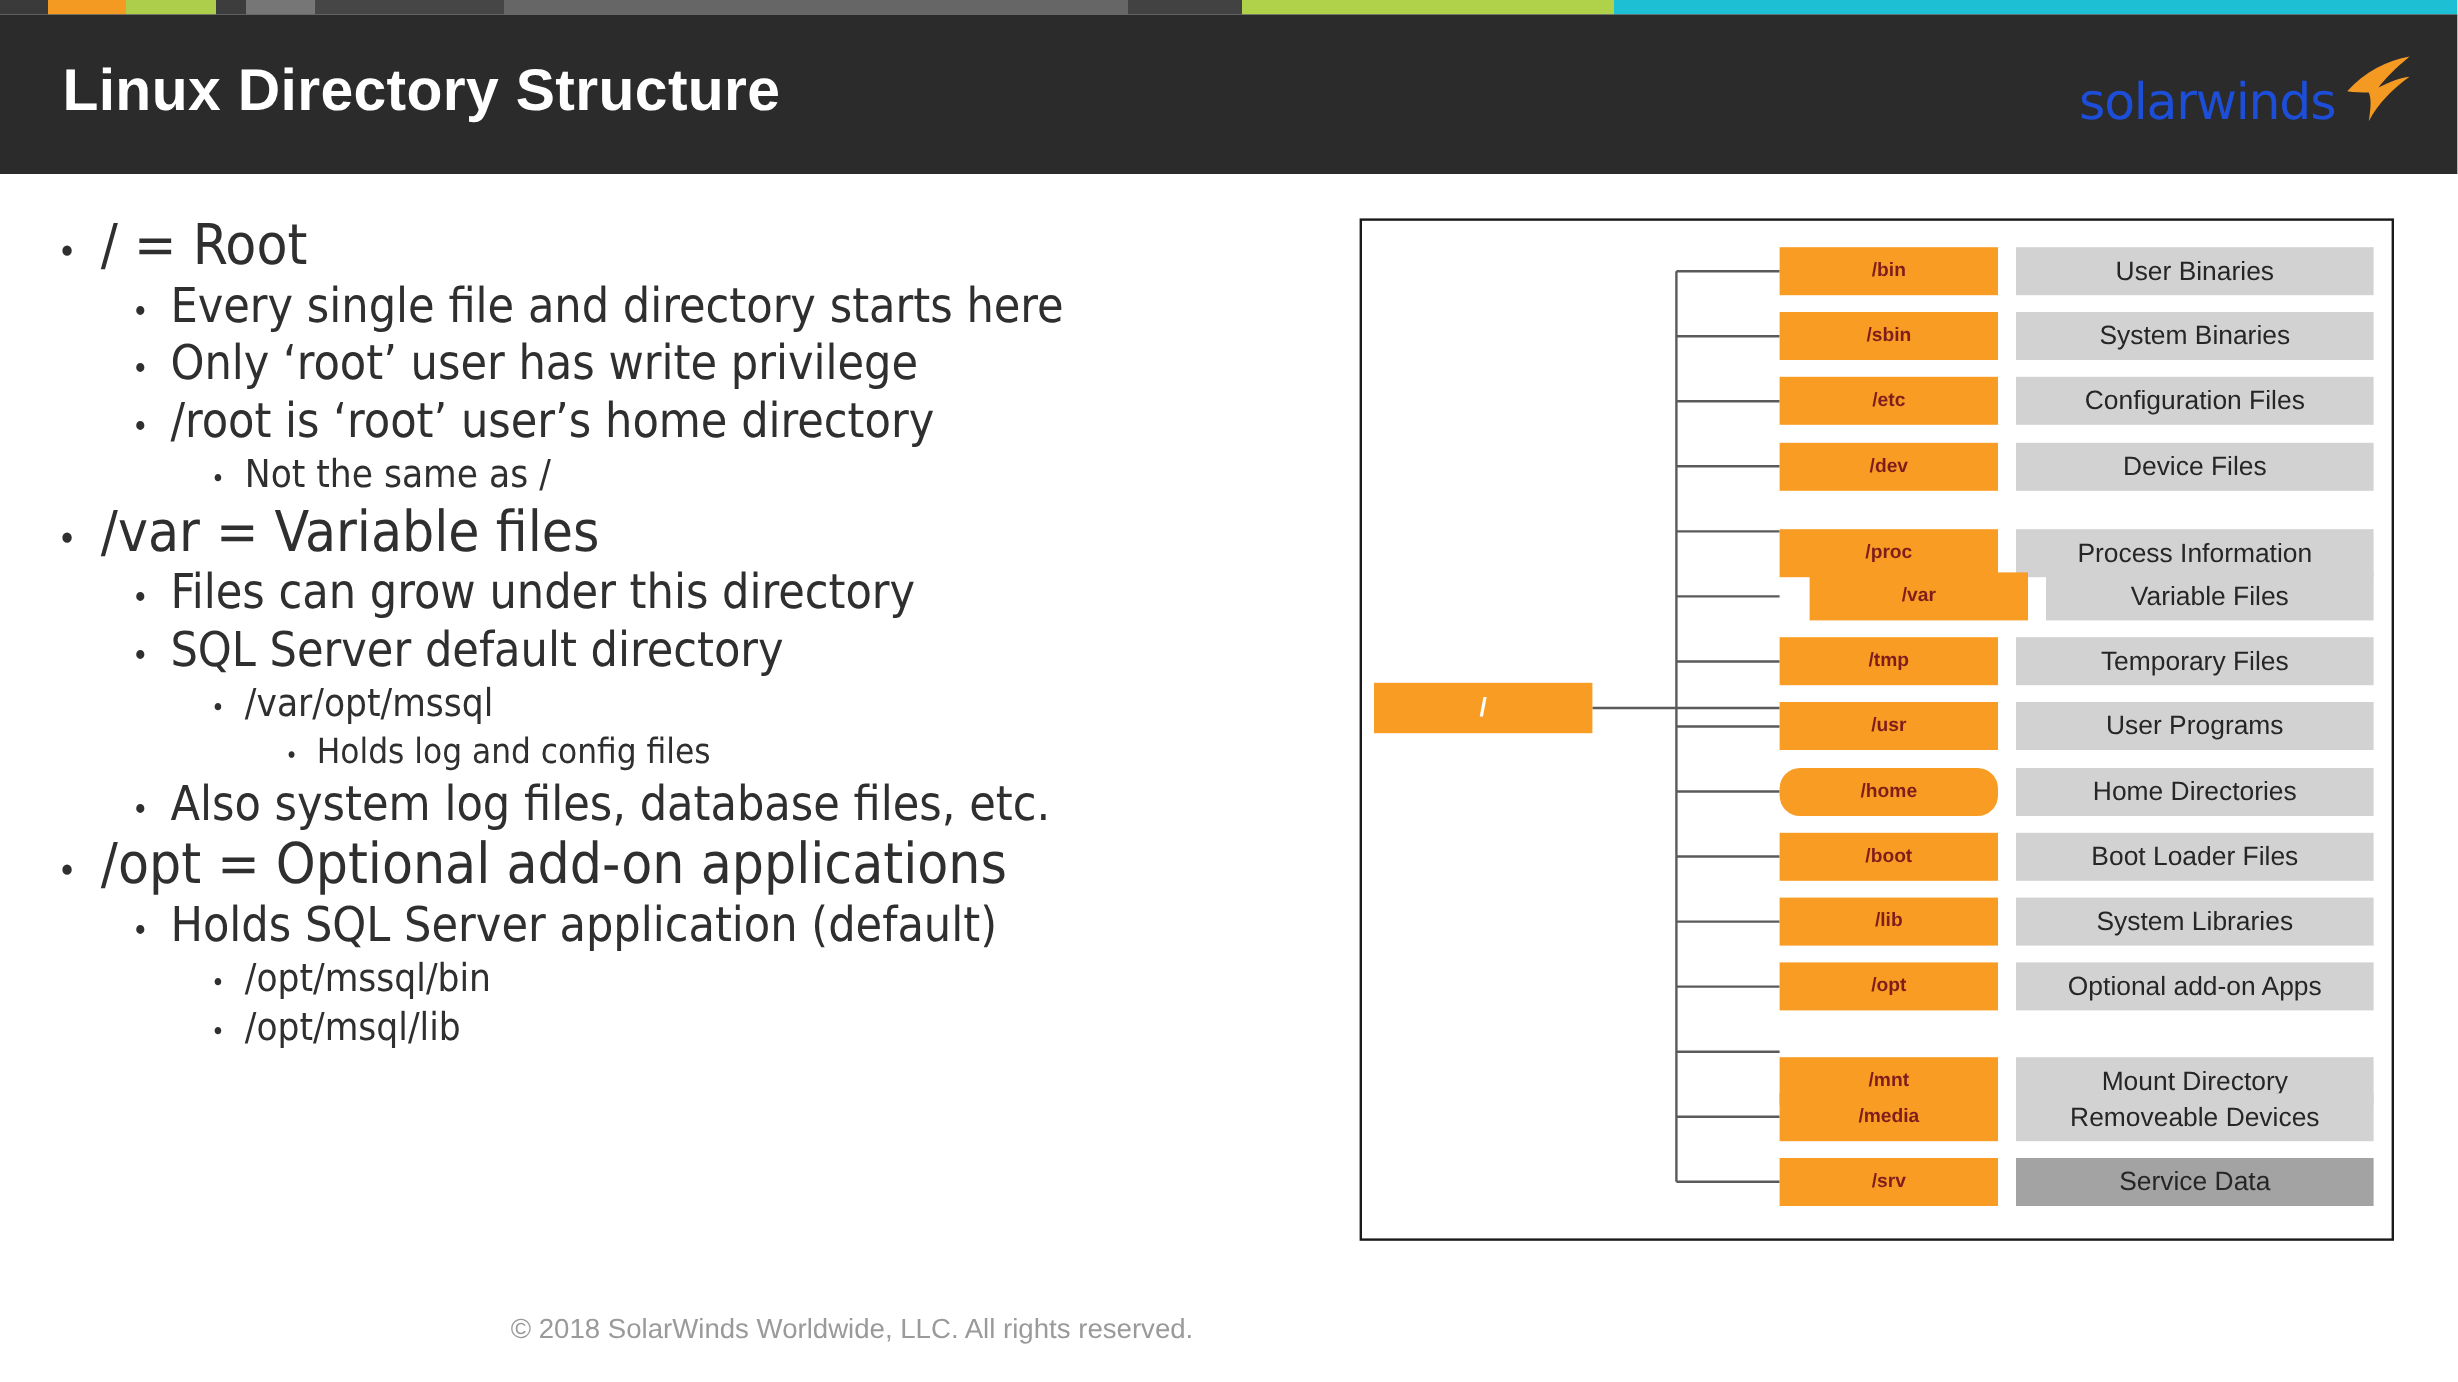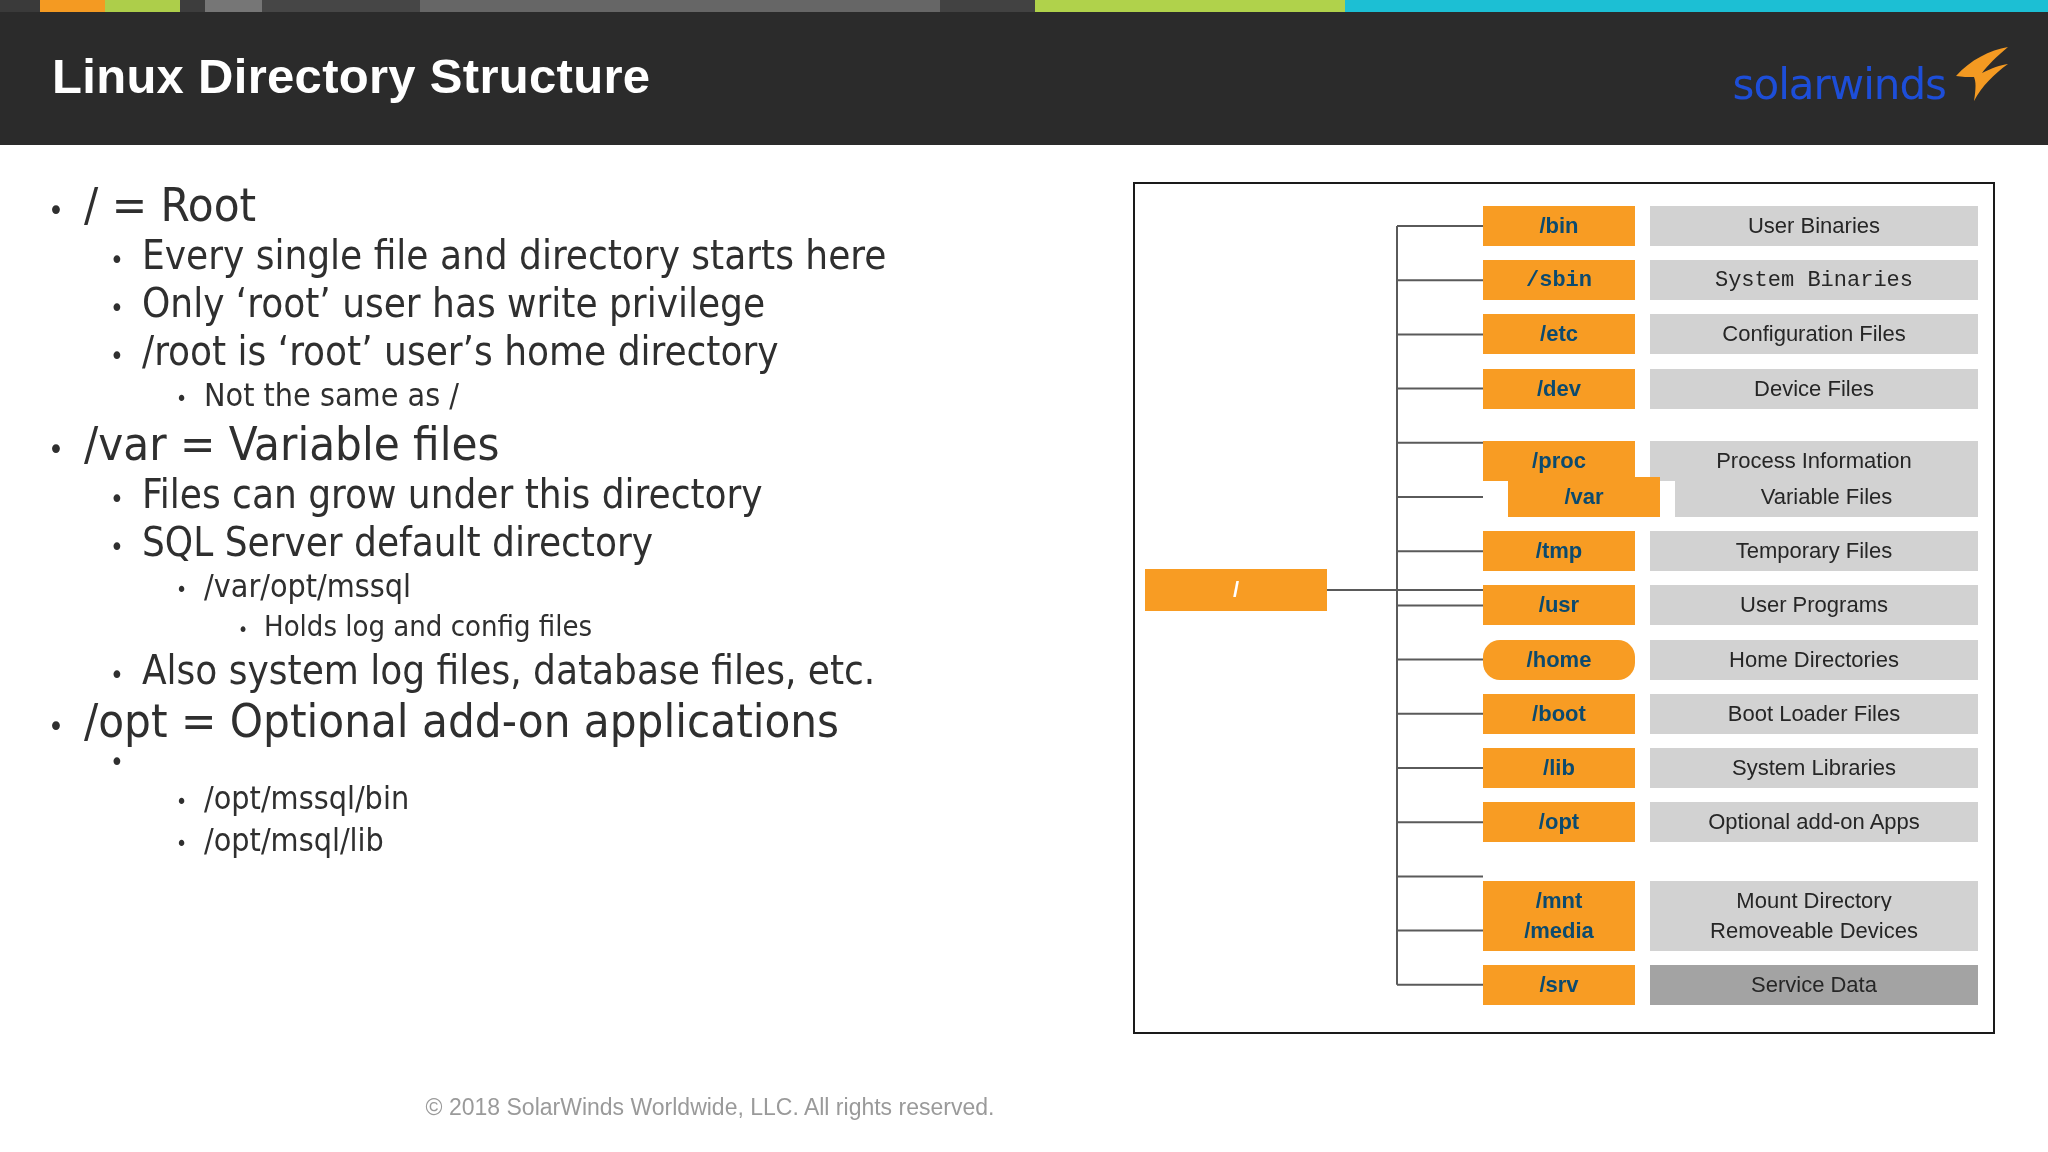--- a/index.html
+++ b/index.html
@@ -74,22 +74,22 @@
     width:182px;height:42px;background:#F89C23;
     color:#ffffff;font-weight:bold;font-size:22px;
     display:flex;align-items:center;justify-content:center;
   }
 
   .tree-row{
     position:absolute;left:348px;height:40px;width:495px;
     display:flex;align-items:stretch;
   }
   .dir-box{
-    width:152px;height:40px;background:#F89C23;
-    color:#0c4a6e;font-weight:bold;font-size:22px;
+    width:182px;height:40px;background:#F89C23;
+    color:#7f1d1d;font-weight:bold;font-size:16px;
     display:flex;align-items:center;justify-content:center;
     flex:0 0 auto;
   }
   .desc-gap{width:15px;flex:0 0 auto;}
   .desc-box{
     flex:1 1 auto;height:40px;background:#d2d2d2;
     color:#262626;font-size:22px;
     display:flex;align-items:center;justify-content:center;
   }
 
@@ -171,20 +171,21 @@
     <div class="bullet lvl2">
       <span class="dot">•</span>
       <span class="btxt">Also system log files, database files, etc.</span>
     </div>
     <div class="bullet lvl1">
       <span class="dot">•</span>
       <span class="btxt">/opt = Optional add-on applications</span>
     </div>
     <div class="bullet lvl2">
       <span class="dot">•</span>
+      <span class="btxt">Holds SQL Server application (default)</span>
     </div>
     <div class="bullet lvl3">
       <span class="dot">•</span>
       <span class="btxt">/opt/mssql/bin</span>
     </div>
     <div class="bullet lvl3">
       <span class="dot">•</span>
       <span class="btxt">/opt/msql/lib</span>
     </div>
   </div>
@@ -209,21 +210,21 @@
         <line x1="262" y1="800.8000000000001" x2="348" y2="800.8000000000001" stroke="#5a5a5a" stroke-width="2"></line>
         <line x1="262" y1="42" x2="262" y2="800.8000000000001" stroke="#5a5a5a" stroke-width="2"></line>
         <line x1="192" y1="406" x2="348" y2="406" stroke="#5a5a5a" stroke-width="2"></line>
       </svg>
     <div class="root-box">/</div>
   <div class="tree-row" style="top: 22px;">
         <div class="dir-box" style="background: rgb(248, 156, 35);">/bin</div>
         <div class="desc-gap"></div>
         <div class="desc-box" style="background: rgb(210, 210, 210);">User Binaries</div>
       </div>
-      <div class="tree-row" style="top: 76.2px; font-family: Liberation Mono, monospace;">
+      <div class="tree-row" style="top: 76.2px;">
         <div class="dir-box" style="background: rgb(248, 156, 35);">/sbin</div>
         <div class="desc-gap"></div>
         <div class="desc-box" style="background: rgb(210, 210, 210);">System Binaries</div>
       </div>
       <div class="tree-row" style="top: 130.4px;">
         <div class="dir-box" style="background: rgb(248, 156, 35);">/etc</div>
         <div class="desc-gap"></div>
         <div class="desc-box" style="background: rgb(210, 210, 210);">Configuration Files</div>
       </div>
       <div class="tree-row" style="top: 184.6px;">

